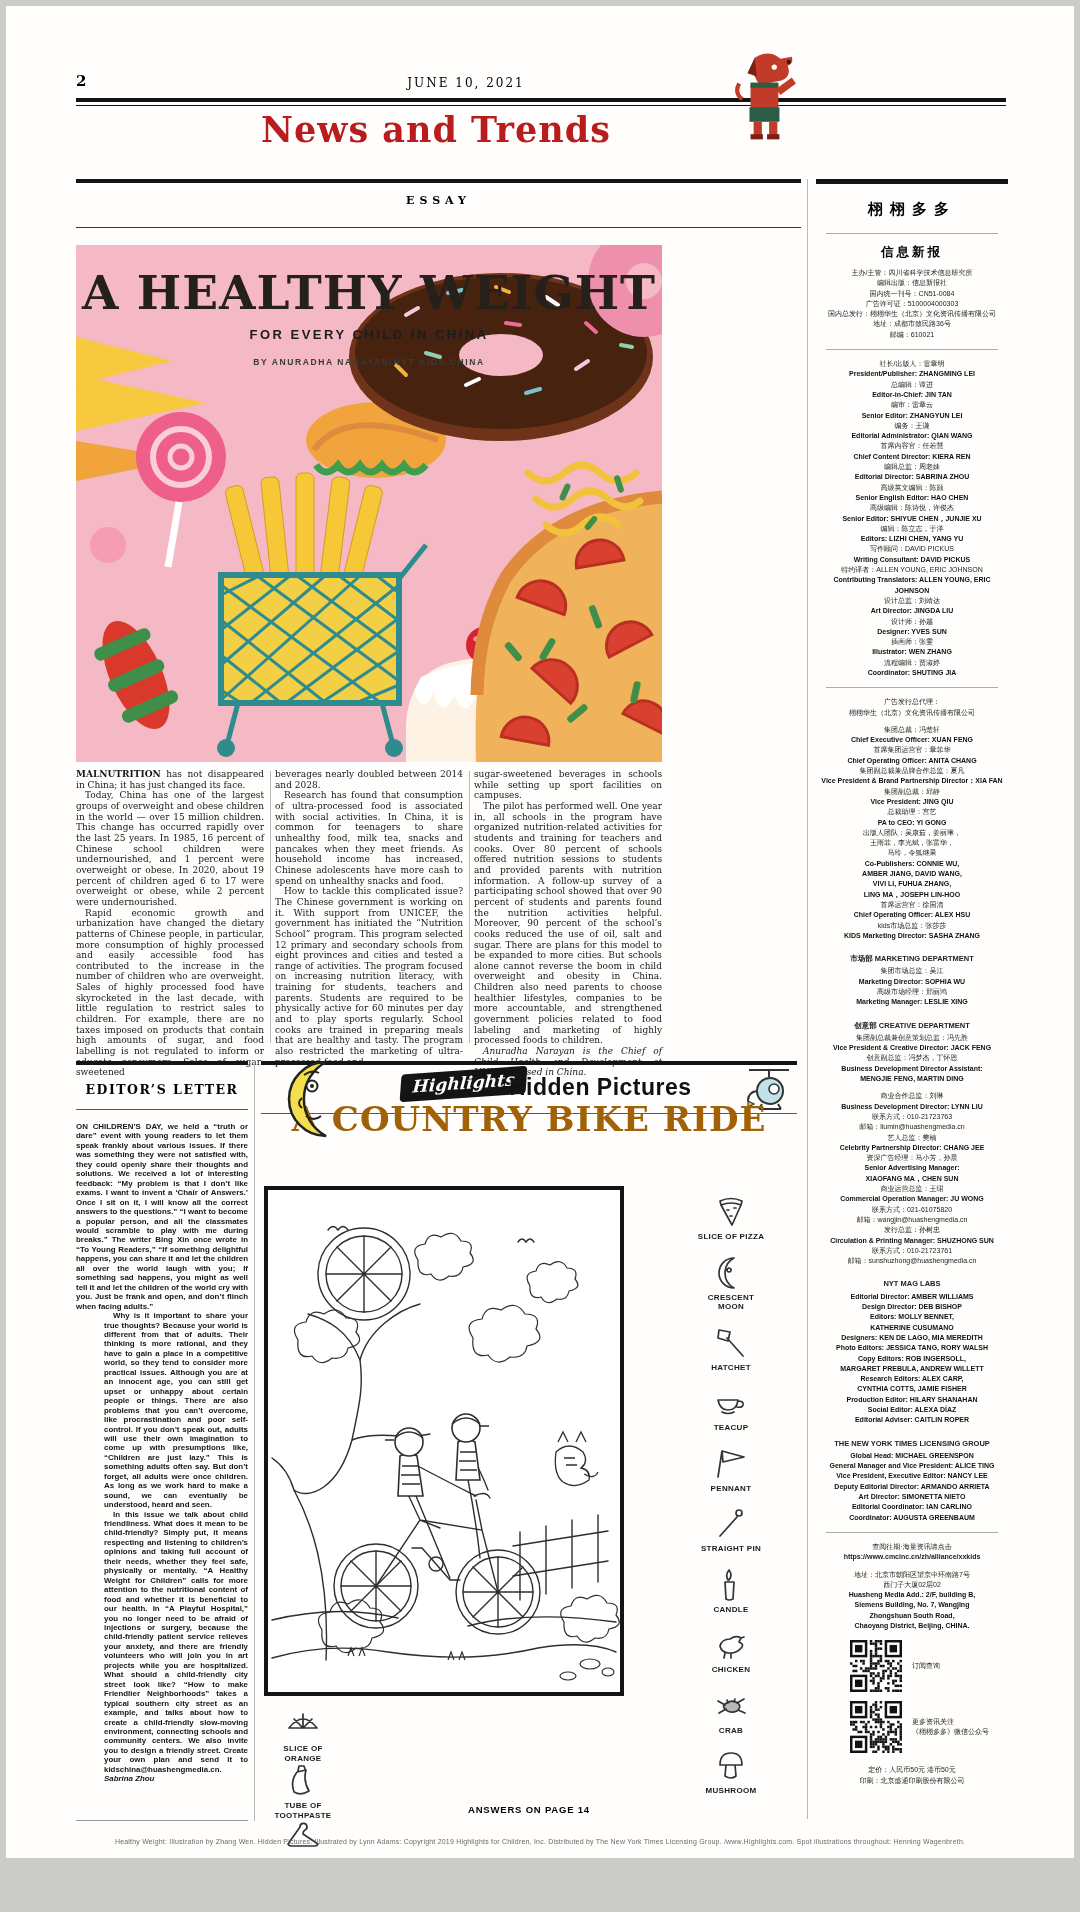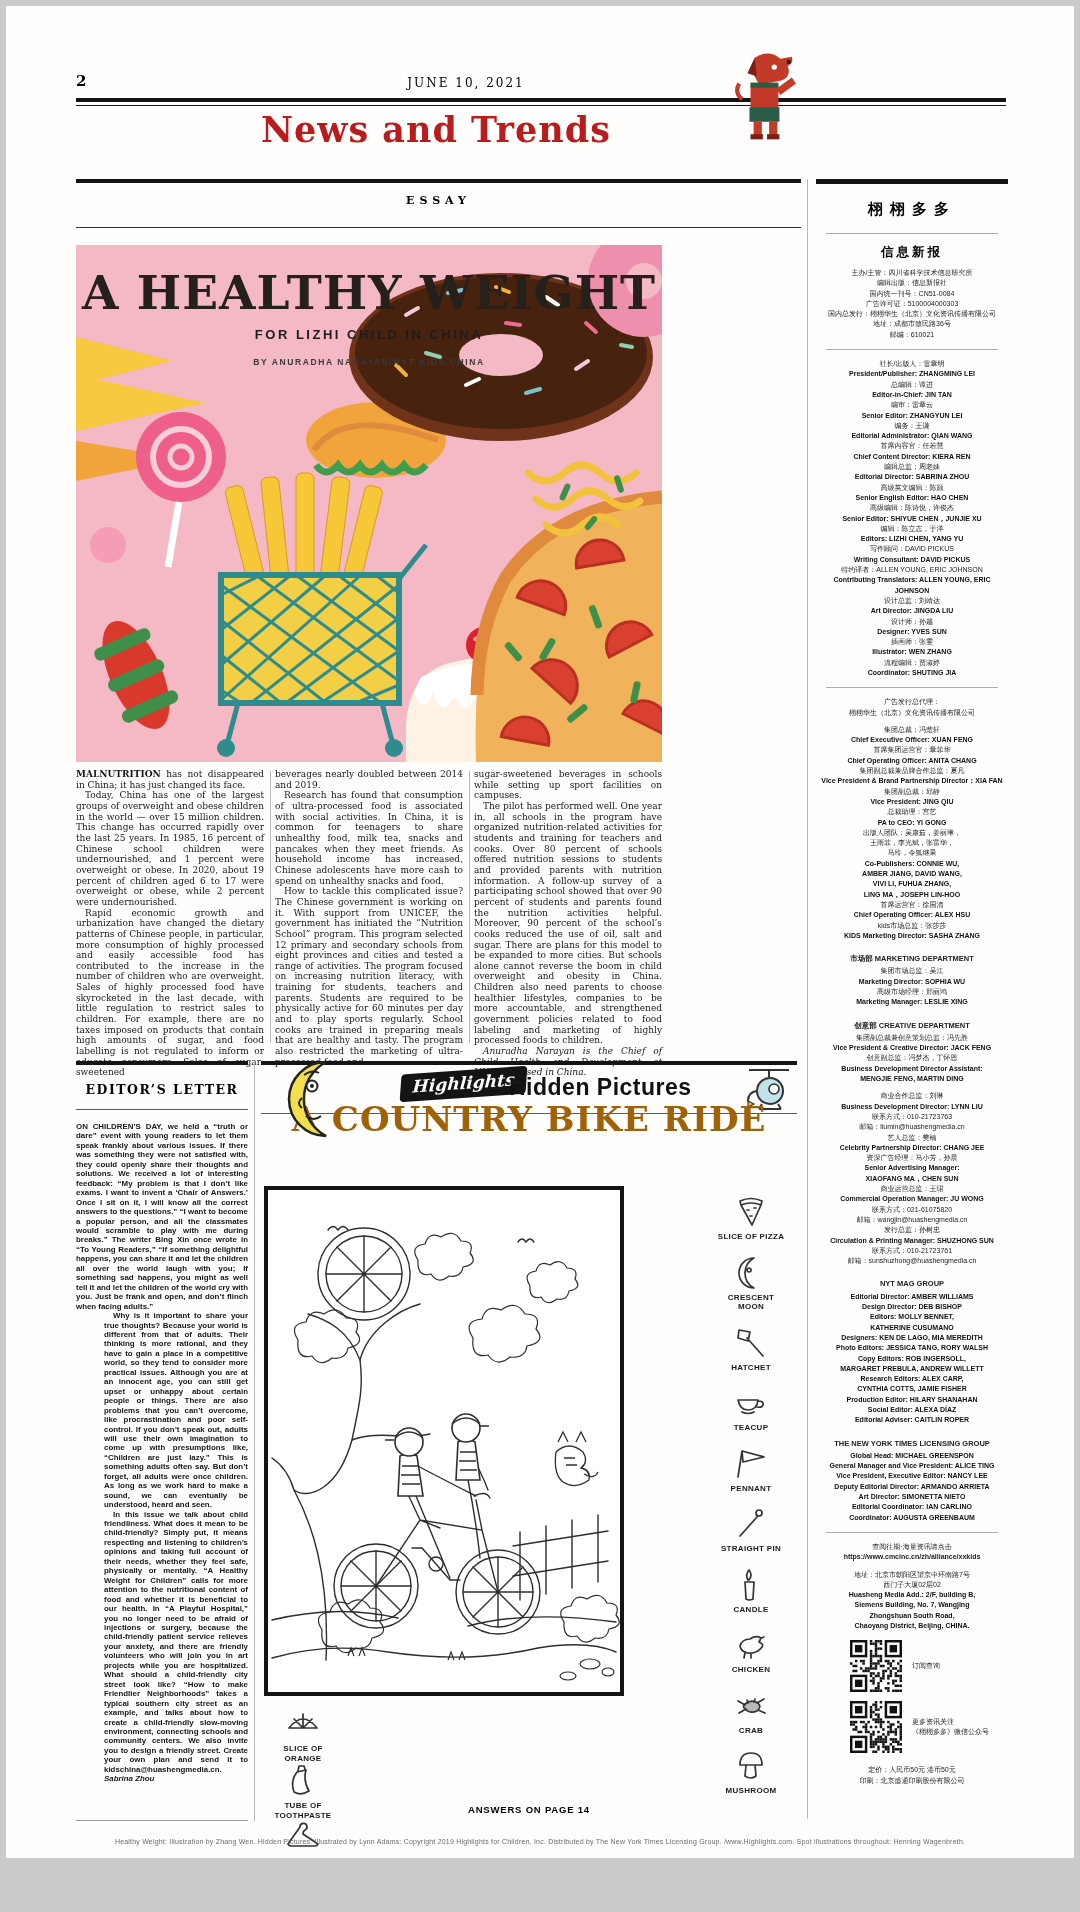--- a/index.html
+++ b/index.html
@@ -47,21 +47,21 @@
   
   .hp-bar { left:255px; top:1055px; width:536px; }
   .hp-logos { left:255px; top:1060px; width:536px; height:46px; }
   .hl-badge { position:absolute; left:140px; top:4px; background:#141414; color:#fff; padding:3px 12px 5px; border-radius:4px; transform:skewX(-8deg) rotate(-4deg); font-family:"DejaVu Serif","Liberation Serif",serif; font-style:italic; font-weight:bold; font-size:17px; }
   .hp-word { position:absolute; left:248px; top:8px; font-size:23px; font-weight:900; letter-spacing:0.5px; color:#111; }
   .hp-rule { left:255px; top:1107px; width:536px; }
   .moon { left:278px; top:1052px; width:58px; height:82px; z-index:4; }
   .copter { left:738px; top:1056px; width:50px; height:54px; }
   .hp-title { left:255px; top:1093px; width:536px; text-align:center; font-size:34px; font-weight:bold; letter-spacing:1px; color:#a16207; }
   .puzzlebox { left:258px; top:1180px; width:360px; height:510px; border:4px solid #141414; background:#fff; }
-  .hp-side { left:710px; top:1188px; width:114px; height:602px; display:flex; flex-direction:column; justify-content:space-between; }
+  .hp-side { left:690px; top:1188px; width:114px; height:602px; display:flex; flex-direction:column; justify-content:space-between; }
   .hp-bottom { left:262px; top:1700px; width:468px; display:flex; justify-content:space-between;flex-direction:column; }
   .hp-item { display:flex; flex-direction:column; align-items:center; width:70px; }
   .hp-item .ic { width:36px; height:36px; }
   .hp-item .lb { font-size:8px; font-weight:bold; letter-spacing:0.3px; text-align:center; line-height:9.5px; margin-top:2px; color:#1a1a1a; }
   .answers { left:255px; top:1798px; width:536px; text-align:center; font-size:9.5px; font-weight:bold; letter-spacing:0.8px; }
 
   
   .vd-main { left:801px; top:173px; height:1640px; }
   .vd-ed { left:248px; top:1055px; height:760px; }
 
@@ -196,32 +196,32 @@
         <path d="M460 254 q18 16 36 0 q18 -16 36 0 q16 14 32 2"></path>
         <path d="M470 280 q18 16 36 0 q18 -16 36 0"></path>
       </g>
       <g fill="#3f8f4b">
         <rect x="486" y="238" width="6" height="18" rx="3" transform="rotate(24 489 247)"></rect>
         <rect x="540" y="230" width="6" height="18" rx="3" transform="rotate(-18 543 239)"></rect>
         <rect x="512" y="270" width="6" height="16" rx="3" transform="rotate(40 515 278)"></rect>
       </g>
     </svg>
     <div class="pink-title serif">A HEALTHY WEIGHT</div>
-    <div class="pink-sub">FOR LIZHI CHILD IN CHINA</div>
+    <div class="pink-sub">FOR EVERY CHILD IN CHINA</div>
     <div class="pink-by">BY ANURADHA NARAYAN/NYT KIDS CHINA</div>
   </div>
 
   <div class="abs cols">
     <div class="col" style="left:0">
       <p><b>MALNUTRITION</b><span> has not disappeared in China; it has just changed its face.</span></p>
       <p>Today, China has one of the largest groups of overweight and obese children in the world — over 15 million children. This change has occurred rapidly over the last 25 years. In 1985, 16 percent of Chinese school children were undernourished, and 1 percent were overweight or obese. In 2020, about 19 percent of children aged 6 to 17 were overweight or obese, while 2 percent were undernourished.</p>
       <p>Rapid economic growth and urbanization have changed the dietary patterns of Chinese people, in particular, more consumption of highly processed and easily accessible food has contributed to the increase in the number of children who are overweight. Sales of highly processed food have skyrocketed in the last decade, with little regulation to restrict sales to children. For example, there are no taxes imposed on products that contain high amounts of sugar, and food labelling is not regulated to inform or educate consumers. Sales of sugar-sweetened</p>
     </div>
     <div class="col" style="left:199px">
-      <p>beverages nearly doubled between 2014 and 2019.</p>
+      <p>beverages nearly doubled between 2014 and 2028.</p>
       <p>Research has found that consumption of ultra-processed food is associated with social activities. In China, it is common for teenagers to share unhealthy food, milk tea, snacks and pancakes when they meet friends. As household income has increased, Chinese adolescents have more cash to spend on unhealthy snacks and food.</p>
       <p>How to tackle this complicated issue? The Chinese government is working on it. With support from UNICEF, the government has initiated the “Nutrition School” program. This program selected 12 primary and secondary schools from eight provinces and cities and tested a range of activities. The program focused on increasing nutrition literacy, with training for students, teachers and parents. Students are required to be physically active for 60 minutes per day and to play sports regularly. School cooks are trained in preparing meals that are healthy and tasty. The program also restricted the marketing of ultra-processed food and</p>
     </div>
     <div class="col" style="left:398px">
       <p>sugar-sweetened beverages in schools while setting up sport facilities on campuses.</p>
       <p>The pilot has performed well. One year in, all schools in the program have organized nutrition-related activities for students and training for teachers and cooks. Over 80 percent of schools offered nutrition sessions to students and provided parents with nutrition information. A follow-up survey of a participating school showed that over 90 percent of students and parents found the nutrition activities helpful. Moreover, 90 percent of the school’s cooks reduced the use of oil, salt and sugar. There are plans for this model to be expanded to more cities. But schools alone cannot reverse the boom in child overweight and obesity in China. Children also need parents to choose healthier lifestyles, companies to be more accountable, and strengthened government policies related to food labeling and marketing of highly processed foods to children.</p>
       <p class="bio">Anuradha Narayan is the Chief of Child Health and Development at UNICEF based in China.</p>
     </div>
   </div>
   <div class="abs rule-gray colrule" style="left:264px"></div>
@@ -637,21 +637,21 @@
         <div class="sb-line cn">发行总监：孙树忠</div>
 
         <div class="sb-line en">Circulation &amp; Printing Manager: SHUZHONG SUN</div>
 
         <div class="sb-line cn">联系方式：010-21723761</div>
 
         <div class="sb-line cn">邮箱：sunshuzhong@huashengmedia.cn</div>
 
         <div class="sb-line gap"></div>
 
-        <div class="sb-line h">NYT MAG GROUP</div>
+        <div class="sb-line h">NYT MAG LABS</div>
 
         <div class="sb-line en">Editorial Director: AMBER WILLIAMS</div>
 
         <div class="sb-line en">Design Director: DEB BISHOP</div>
 
         <div class="sb-line en">Editors: MOLLY BENNET,</div>
 
         <div class="sb-line en">KATHERINE CUSUMANO</div>
 
         <div class="sb-line en">Designers: KEN DE LAGO, MIA MEREDITH</div>

